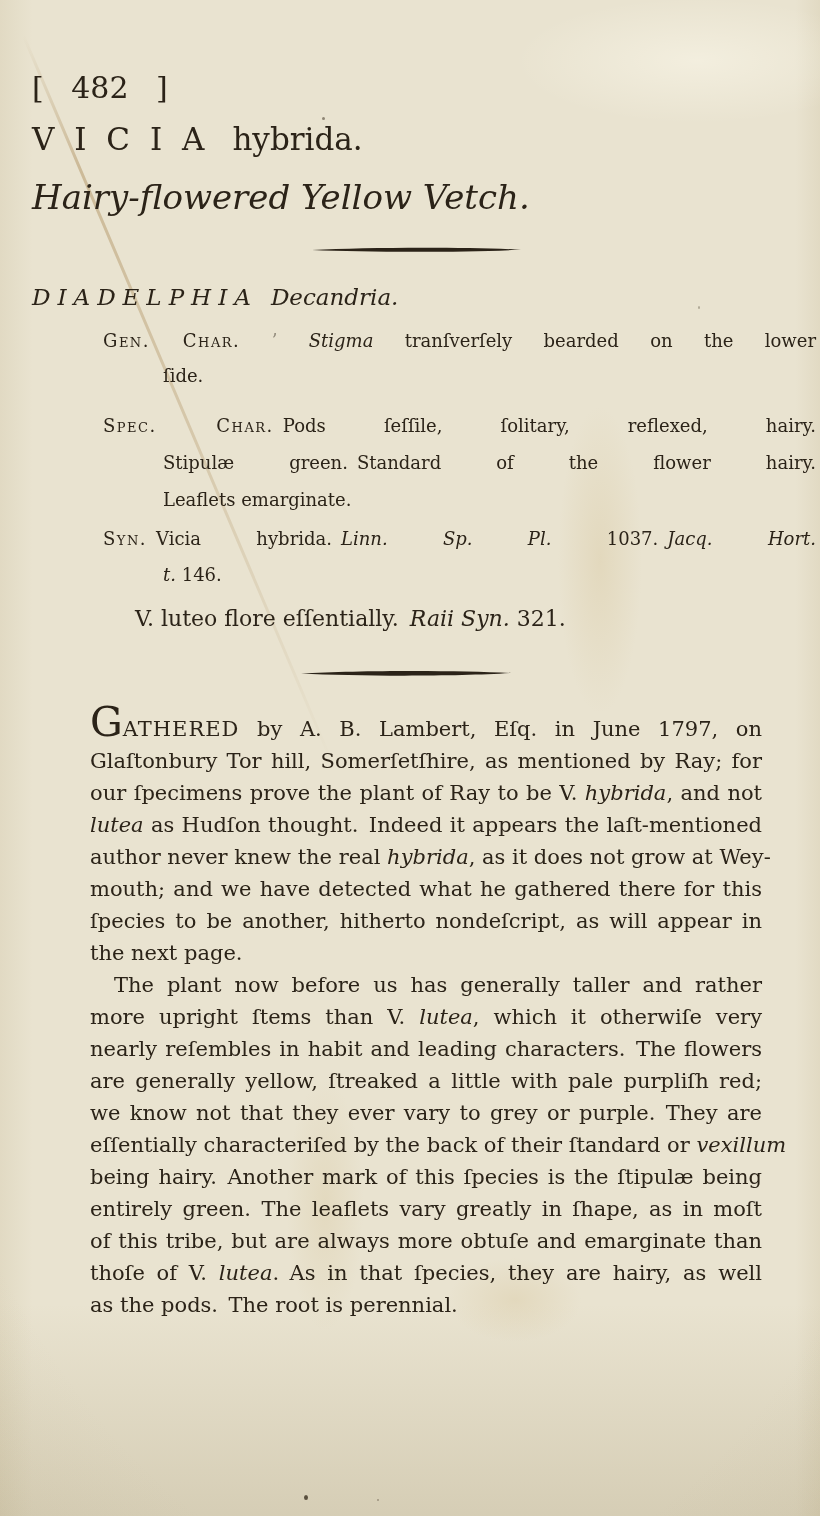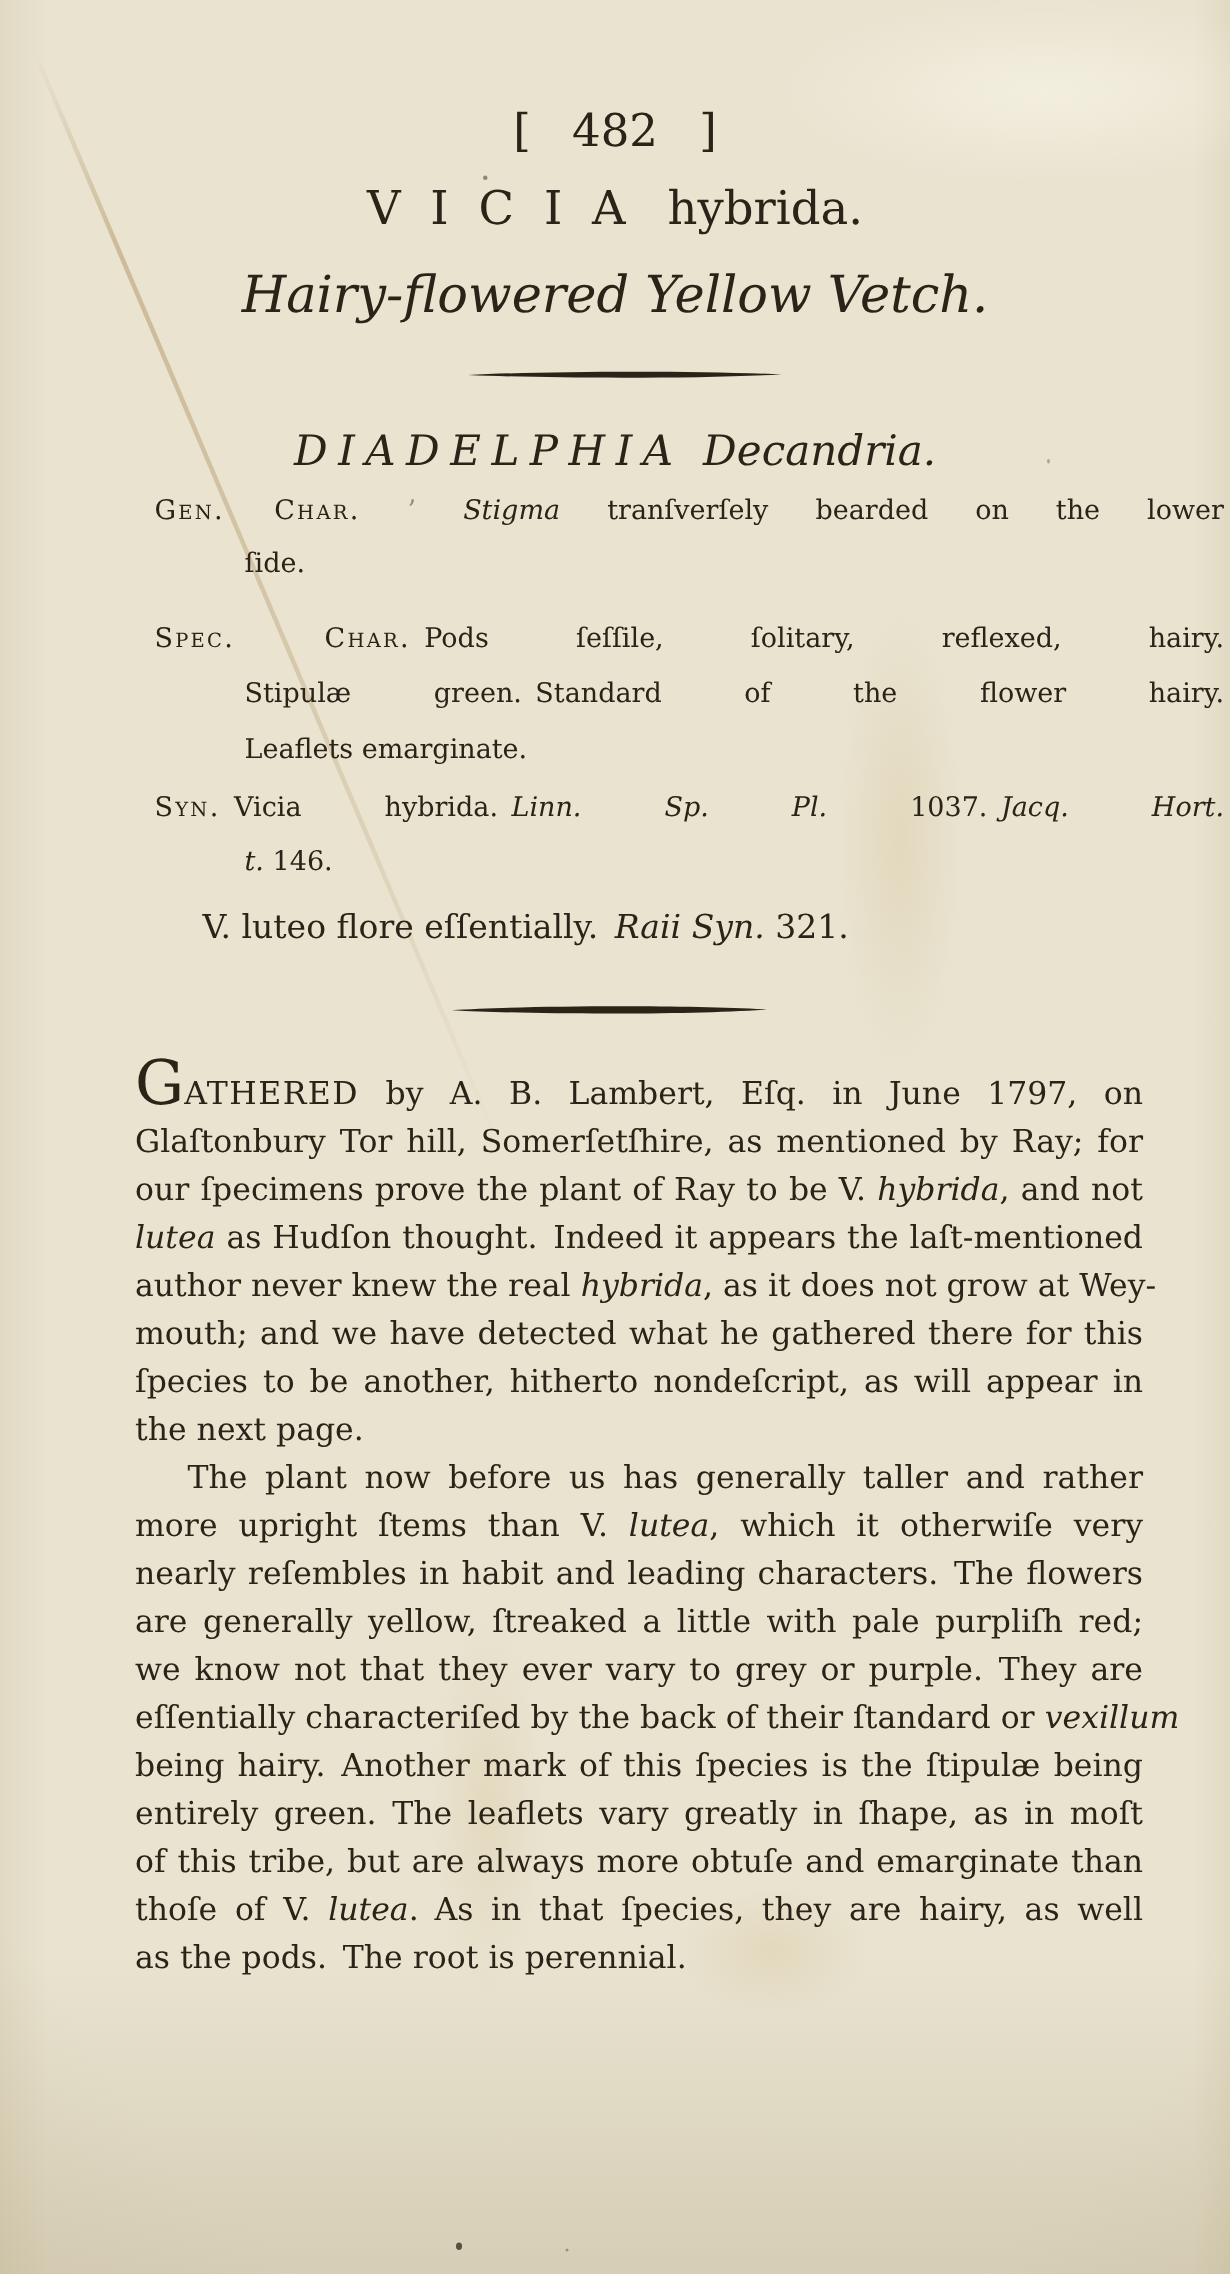--- a/index.html
+++ b/index.html
@@ -15,34 +15,34 @@
       radial-gradient(ellipse 260px 90px at 85% 4%, rgba(255,252,240,0.45), transparent 70%),
       radial-gradient(ellipse 60px 220px at 600px 560px, rgba(203,178,122,0.22), transparent 70%),
       radial-gradient(ellipse 55px 180px at 325px 1205px, rgba(203,178,122,0.20), transparent 70%),
       radial-gradient(ellipse 95px 60px at 515px 1300px, rgba(203,178,122,0.22), transparent 70%),
       radial-gradient(ellipse 120% 112% at 52% 40%, rgba(0,0,0,0) 58%, rgba(168,152,112,0.30) 100%),
       linear-gradient(to bottom, rgba(0,0,0,0) 86%, rgba(164,150,112,0.28) 100%),
       linear-gradient(to right, rgba(190,175,135,0.18), rgba(0,0,0,0) 4%, rgba(0,0,0,0) 97%, rgba(190,175,135,0.18));
     color:#2b2318;
   }
   .abs{position:absolute;}
-  .center{left:32px;width:756px;text-align:center;}
+  .center{left:32px;width:756px;}
   .line{white-space:nowrap;}
   .just{text-align:justify;text-align-last:justify;}
   .s-i{font-style:italic;}
   .s-sc{font-variant:small-caps;letter-spacing:1.5px;}
   .s-g{font-size:41px;line-height:0;}
   .s-c{letter-spacing:1px;}
   .s-f{opacity:.45;}
   #pagenum{top:70px;font-size:30px;word-spacing:18px;}
   #title{top:121px;font-size:31px;}
   #title .genus{word-spacing:10px;}
   #title .epithet{margin-left:28px;}
   #common{top:177px;font-size:34px;font-style:italic;}
-  #classif{top:284px;font-size:28px;font-style:italic;}
+  #classif{top:284px;font-size:23px;font-style:italic;}
   #classif .cls{letter-spacing:7px;}
   #classif .ord{margin-left:13px;}
   .rule{position:absolute;}
   #rule1{top:246px;left:312px;}
   #rule2{top:669px;left:301px;}
   .hang{padding-left:60px;font-size:18px;}
   #gen{top:323px;left:103px;width:653px;line-height:35px;}
   #spec{top:407px;left:103px;width:653px;line-height:37px;}
   #syn{top:521px;left:103px;width:653px;line-height:36px;}
   #vluteo{top:601px;left:135px;width:621px;font-size:22px;line-height:35px;}
@@ -106,21 +106,21 @@
         <div class="line just"><span class="s-g">G</span><span class="s-c">ATHERED</span><span class="s-n"> by A. B. Lambert, Eſq. in June 1797, on</span></div>
         <div class="line just"><span class="s-n">Glaſtonbury Tor hill, Somerſetſhire, as mentioned by Ray; for</span></div>
         <div class="line just"><span class="s-n">our ſpecimens prove the plant of Ray to be V. </span><span class="s-i">hybrida</span><span class="s-n">, and not</span></div>
         <div class="line just"><span class="s-i">lutea</span><span class="s-n"> as Hudſon thought. Indeed it appears the laſt-mentioned</span></div>
         <div class="line just"><span class="s-n">author never knew the real </span><span class="s-i">hybrida</span><span class="s-n">, as it does not grow at Wey-</span></div>
         <div class="line just"><span class="s-n">mouth; and we have detected what he gathered there for this</span></div>
         <div class="line just"><span class="s-n">ſpecies to be another, hitherto nondeſcript, as will appear in</span></div>
         <div class="line"><span class="s-n">the next page.</span></div>
       </div>
     <div>
-        <div class="line just" style="margin-left: 35px;"><span class="s-n">The plant now before us has generally taller and rather</span></div>
+        <div class="line just" style="margin-left: 24px;"><span class="s-n">The plant now before us has generally taller and rather</span></div>
         <div class="line just"><span class="s-n">more upright ſtems than V. </span><span class="s-i">lutea</span><span class="s-n">, which it otherwiſe very</span></div>
         <div class="line just"><span class="s-n">nearly reſembles in habit and leading characters. The flowers</span></div>
         <div class="line just"><span class="s-n">are generally yellow, ſtreaked a little with pale purpliſh red;</span></div>
         <div class="line just"><span class="s-n">we know not that they ever vary to grey or purple. They are</span></div>
         <div class="line just"><span class="s-n">eſſentially characteriſed by the back of their ſtandard or </span><span class="s-i">vexillum</span></div>
         <div class="line just"><span class="s-n">being hairy. Another mark of this ſpecies is the ſtipulæ being</span></div>
         <div class="line just"><span class="s-n">entirely green. The leaflets vary greatly in ſhape, as in moſt</span></div>
         <div class="line just"><span class="s-n">of this tribe, but are always more obtuſe and emarginate than</span></div>
         <div class="line just"><span class="s-n">thoſe of V. </span><span class="s-i">lutea</span><span class="s-n">. As in that ſpecies, they are hairy, as well</span></div>
         <div class="line"><span class="s-n">as the pods. The root is perennial.</span></div>

